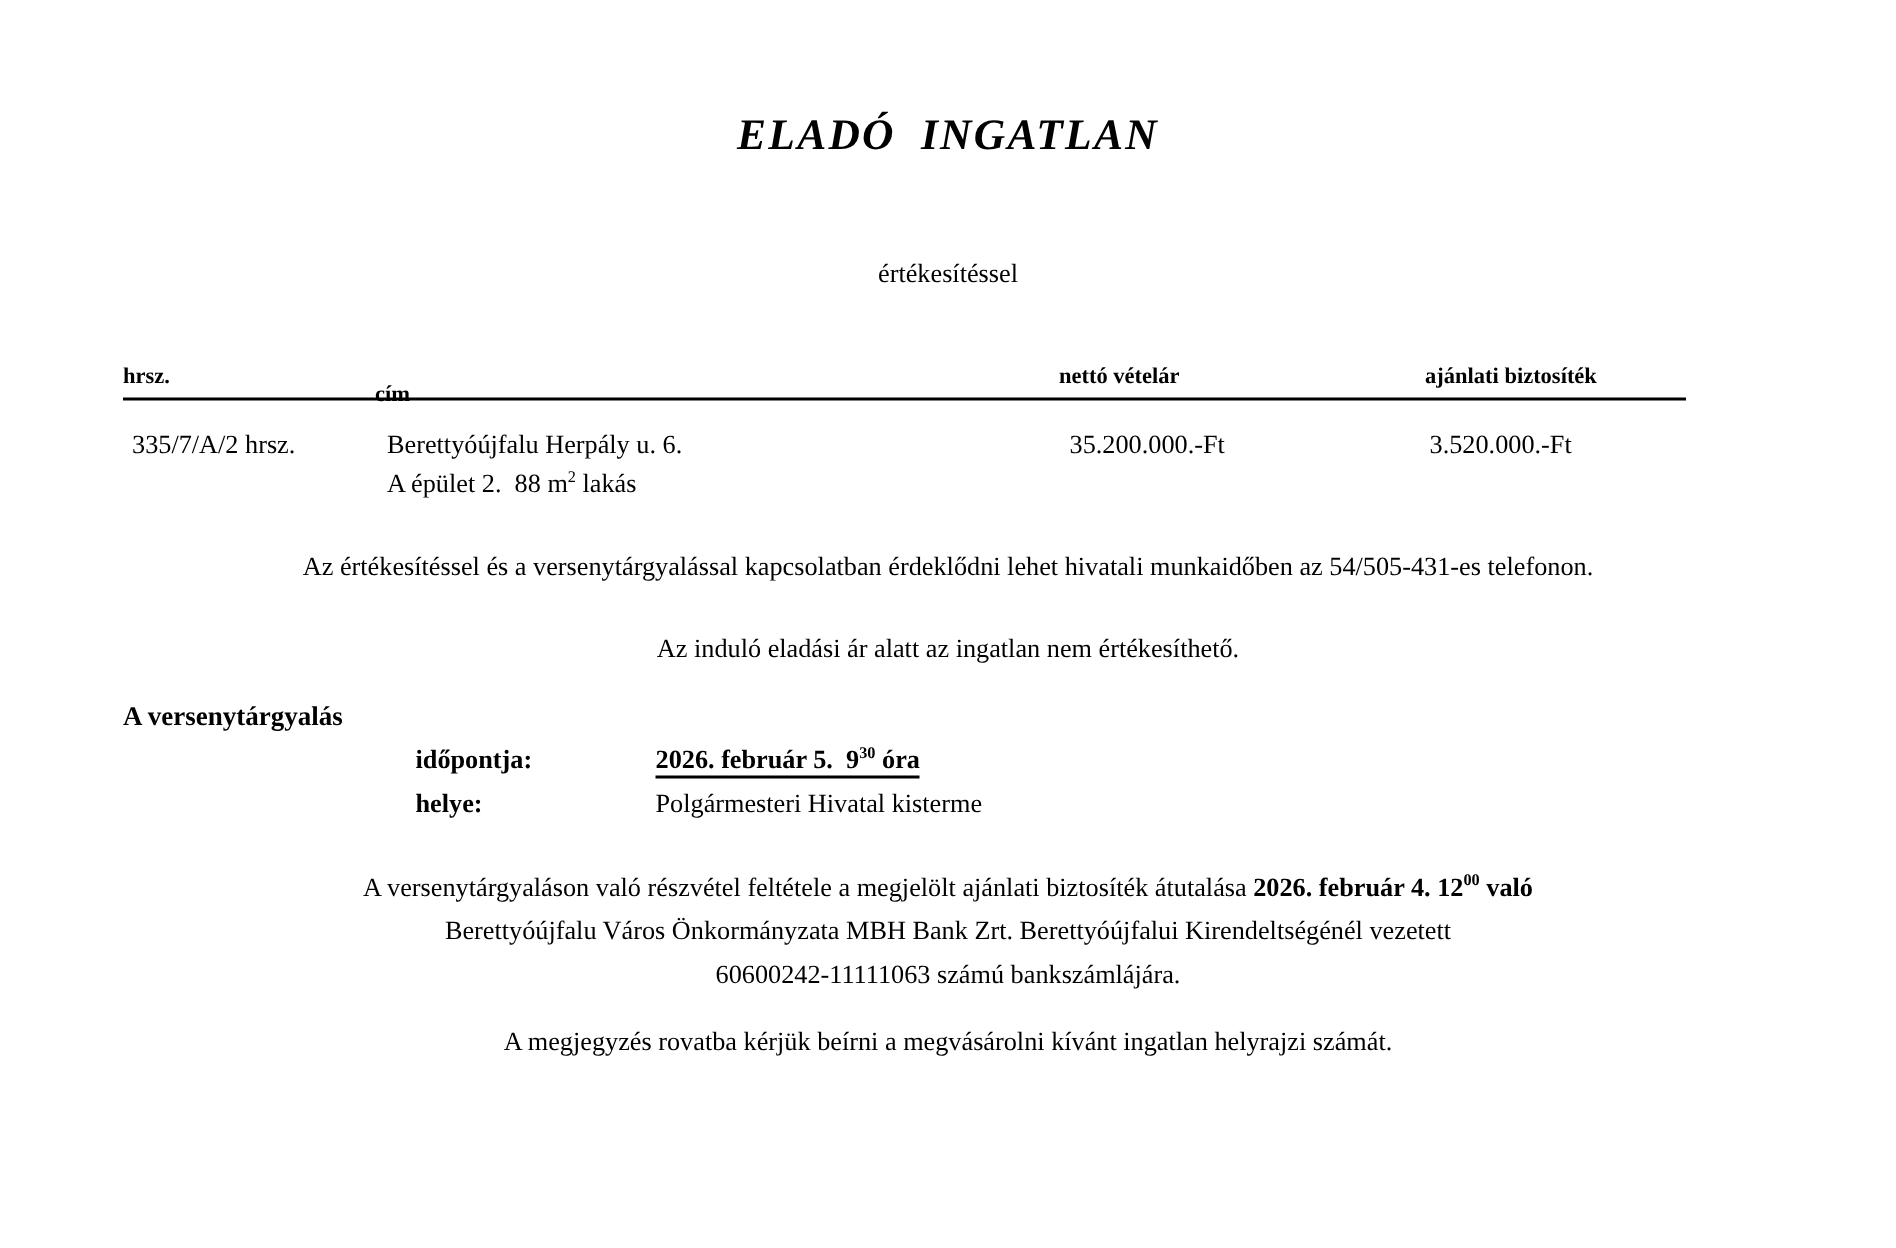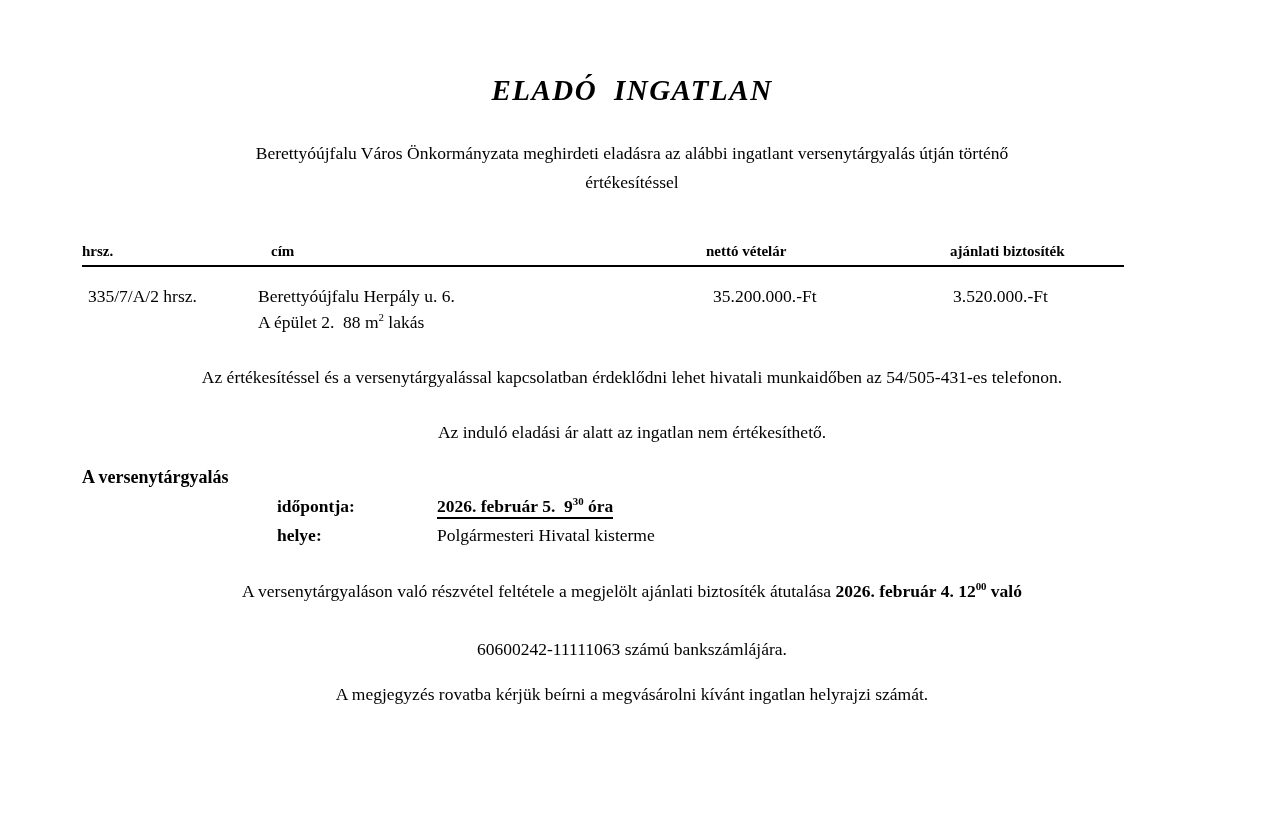--- a/index.html
+++ b/index.html
@@ -53,21 +53,21 @@
     top: 243px;
     left: 82px;
     width: 1042px;
     height: 22px;
     border-bottom: 2px solid #000;
     font-size: 15px;
     font-weight: 700;
   }
   .thead .h { position: absolute; top: 0; white-space: nowrap; }
   .h-1 { left: 0; }
-  .h-2 { left: 189px; }
+  .h-2 { left: 168px; margin-top: 12px; }
   .h-3 { left: 624px; }
   .h-4 { left: 868px; }
 
   .trow {
     position: absolute;
     top: 283px;
     left: 82px;
     width: 1120px;
     font-size: 17.5px;
     line-height: 26px;
@@ -119,21 +119,21 @@
     line-height: 0;
   }
 </style>
 </head>
 <body>
 
 <div class="page">
 
   <h1 class="title">ELADÓ INGATLAN</h1>
 
-  <p class="centered body-text intro"><span>Berettyóújfalu Város Önkormányzata meghirdeti eladásra az alábbi ingatlant versenytárgyalás útján történő</span><br><span>értékesítéssel</span></p>
+  <p class="centered body-text intro"><br><span>értékesítéssel</span></p>
 
   <div class="thead">
     <span class="h h-1">hrsz.</span>
     <span class="h h-2">cím</span>
     <span class="h h-3">nettó vételár</span>
     <span class="h h-4">ajánlati biztosíték</span>
   </div>
 
   <div class="trow">
     <span class="c c-1">335/7/A/2 hrsz.</span>
@@ -151,17 +151,17 @@
   <div class="kv-row kv-time">
     <span class="kv-label">időpontja:</span>
     <span class="kv-value"><span class="time-value"><span>2026. február 5.&nbsp; 9</span><sup>30</sup><span> óra</span></span></span>
   </div>
 
   <div class="kv-row kv-place">
     <span class="kv-label"><span class="bold">helye</span><span>:</span></span>
     <span class="kv-value">Polgármesteri Hivatal kisterme</span>
   </div>
 
-  <p class="centered body-text transfer"><span>A versenytárgyaláson való részvétel feltétele a megjelölt ajánlati biztosíték átutalása </span><span class="bold"><span>2026. február 4. 12</span><sup>00</sup><span> való</span></span><br><br><span>60600242-11111063 számú bankszámlájára.</span></p>
+  <p class="centered body-text transfer"><span>A versenytárgyaláson való részvétel feltétele a megjelölt ajánlati biztosíték átutalása </span><span class="bold"><span>2026. február 4. 12</span><sup>00</sup><span> való</span></span><br><span>Berettyóújfalu Város Önkormányzata MBH Bank Zrt. Berettyóújfalui Kirendeltségénél vezetett</span><br><span>60600242-11111063 számú bankszámlájára.</span></p>
 
   <p class="centered body-text para-note">A megjegyzés rovatba kérjük beírni a megvásárolni kívánt ingatlan helyrajzi számát.</p>
 
 </div>
 
 </body></html>

